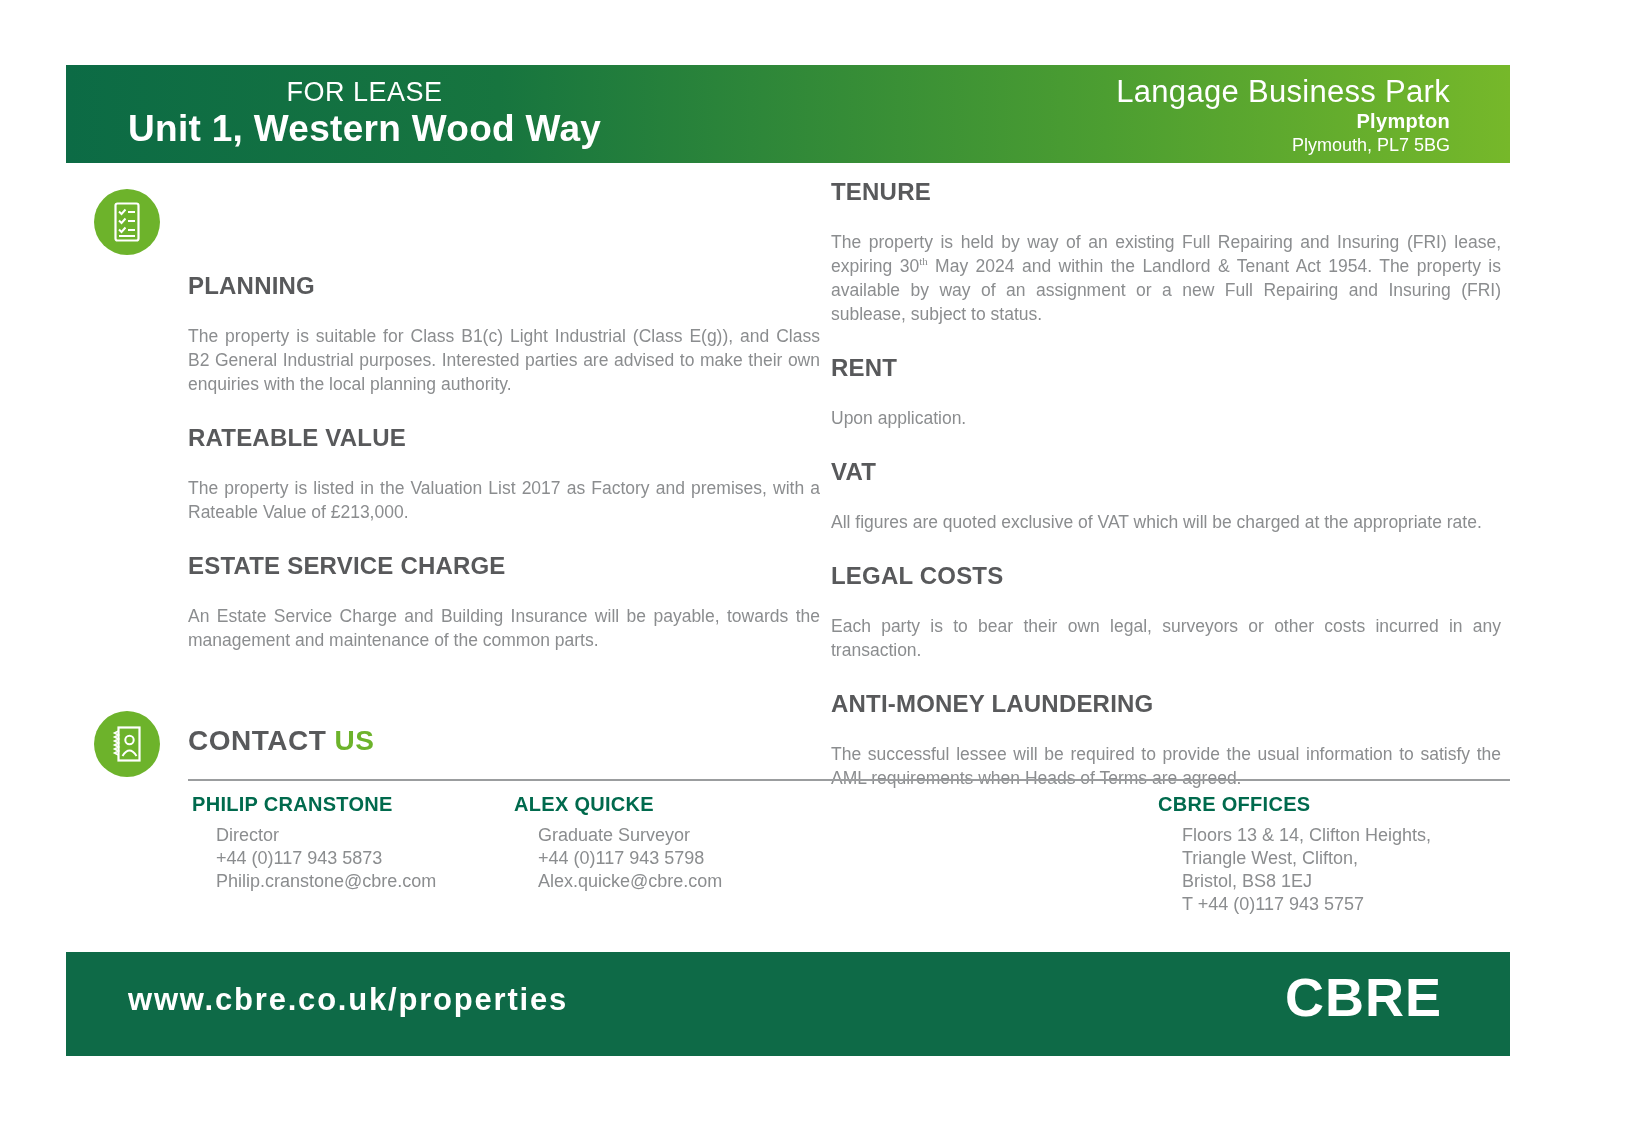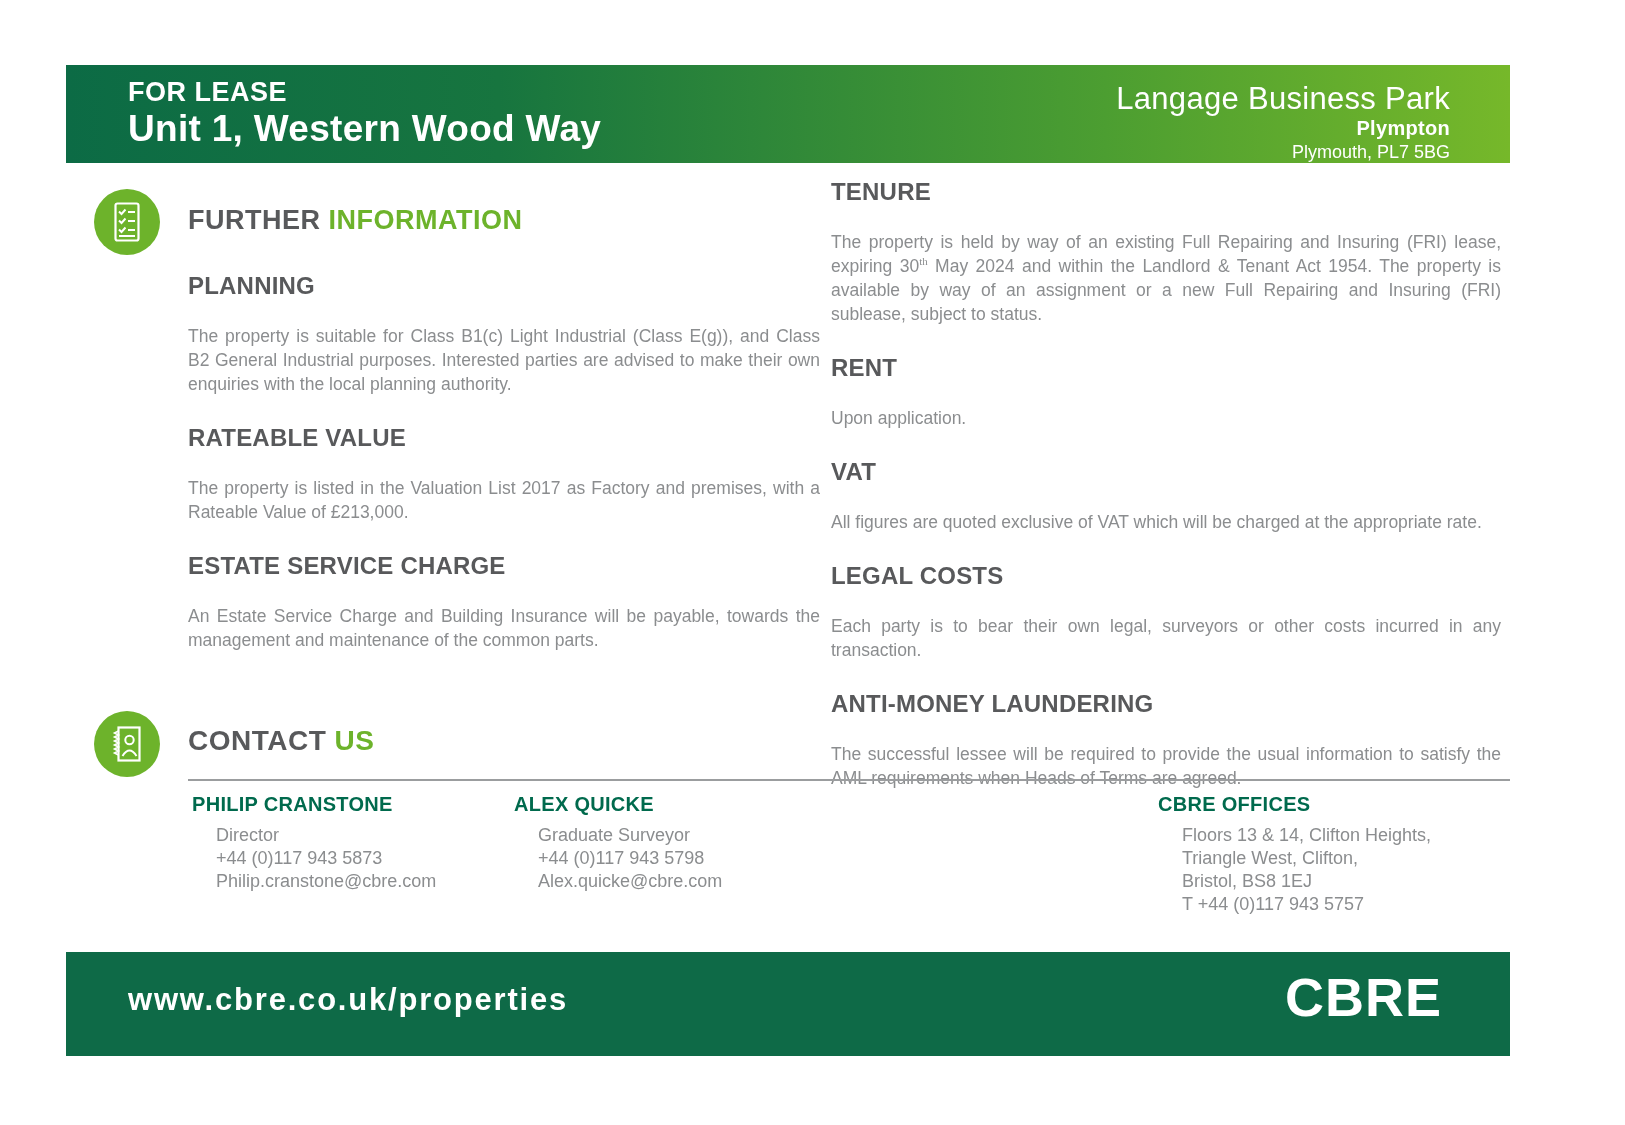--- a/index.html
+++ b/index.html
@@ -4,23 +4,23 @@
 <style>
   html,body{margin:0;padding:0;background:#ffffff;}
   body{font-family:"Liberation Sans", sans-serif; -webkit-font-smoothing:antialiased;}
   .page{position:relative;width:1625px;height:1125px;background:#ffffff;overflow:hidden;}
 
   
   .banner{position:absolute;left:66px;top:65px;width:1444px;height:98px;
           background:linear-gradient(90deg,#0c6b45 0%,#17753f 30%,#4c9e31 72%,#76b82a 100%);
           display:flex;color:#ffffff;}
   .banner-left{padding:12px 0 0 62px;}
-  .for-lease{font-size:27px;font-weight:700;letter-spacing:0.5px;line-height:30px;}
+  .for-lease{font-size:27px;font-weight:400;letter-spacing:0.5px;line-height:30px;text-align:center;}
   .prop-title{font-size:37px;font-weight:700;letter-spacing:0.3px;line-height:44px;}
-  .banner-right{margin-left:auto;text-align:right;padding:17px 60px 0 0;}
+  .banner-right{margin-left:auto;text-align:right;padding:10px 60px 0 0;}
   .park{font-size:31px;font-weight:400;line-height:34px;letter-spacing:0.3px;}
   .town{font-size:20px;font-weight:700;line-height:25px;letter-spacing:0.3px;}
   .addr{font-size:18px;font-weight:400;line-height:22px;}
 
   
   .circle-icon{position:absolute;width:66px;height:66px;}
   .icon-info{left:94px;top:189px;}
   .icon-contact{left:94px;top:711px;}
   .big-heading{position:absolute;font-size:27px;font-weight:700;letter-spacing:0.5px;color:#58595b;}
   .big-heading .accent{color:#6db32b;}
@@ -75,23 +75,20 @@
       <polyline points="25,22.5 27.5,25 31.5,20.5" fill="none" stroke="#ffffff" stroke-width="2"></polyline>
       <line x1="34" y1="23" x2="41" y2="23" stroke="#ffffff" stroke-width="2"></line>
       <polyline points="25,31.5 27.5,34 31.5,29.5" fill="none" stroke="#ffffff" stroke-width="2"></polyline>
       <line x1="34" y1="32" x2="41" y2="32" stroke="#ffffff" stroke-width="2"></line>
       <polyline points="25,40.5 27.5,43 31.5,38.5" fill="none" stroke="#ffffff" stroke-width="2"></polyline>
       <line x1="34" y1="41" x2="41" y2="41" stroke="#ffffff" stroke-width="2"></line>
       <line x1="25" y1="47" x2="41" y2="47" stroke="#ffffff" stroke-width="2"></line>
     </svg>
   </div>
 
-  <div class="big-heading h-info">
-    <span>FURTHER</span>&nbsp;<span class="accent">INFORMATION</span>
-  </div>
 
   <div class="left-col">
     <h3 class="sec-h">PLANNING</h3>
     <p class="body-p">The property is suitable for Class B1(c) Light Industrial (Class E(g)), and Class B2 General Industrial purposes.  Interested parties are advised to make their own enquiries with the local planning authority.</p>
 
     <h3 class="sec-h">RATEABLE VALUE</h3>
     <p class="body-p">The property is listed in the Valuation List 2017 as Factory and premises, with a Rateable Value of £213,000.</p>
 
     <h3 class="sec-h">ESTATE SERVICE CHARGE</h3>
     <p class="body-p">An Estate Service Charge and Building Insurance will be payable, towards the management and maintenance of the common parts.</p>

